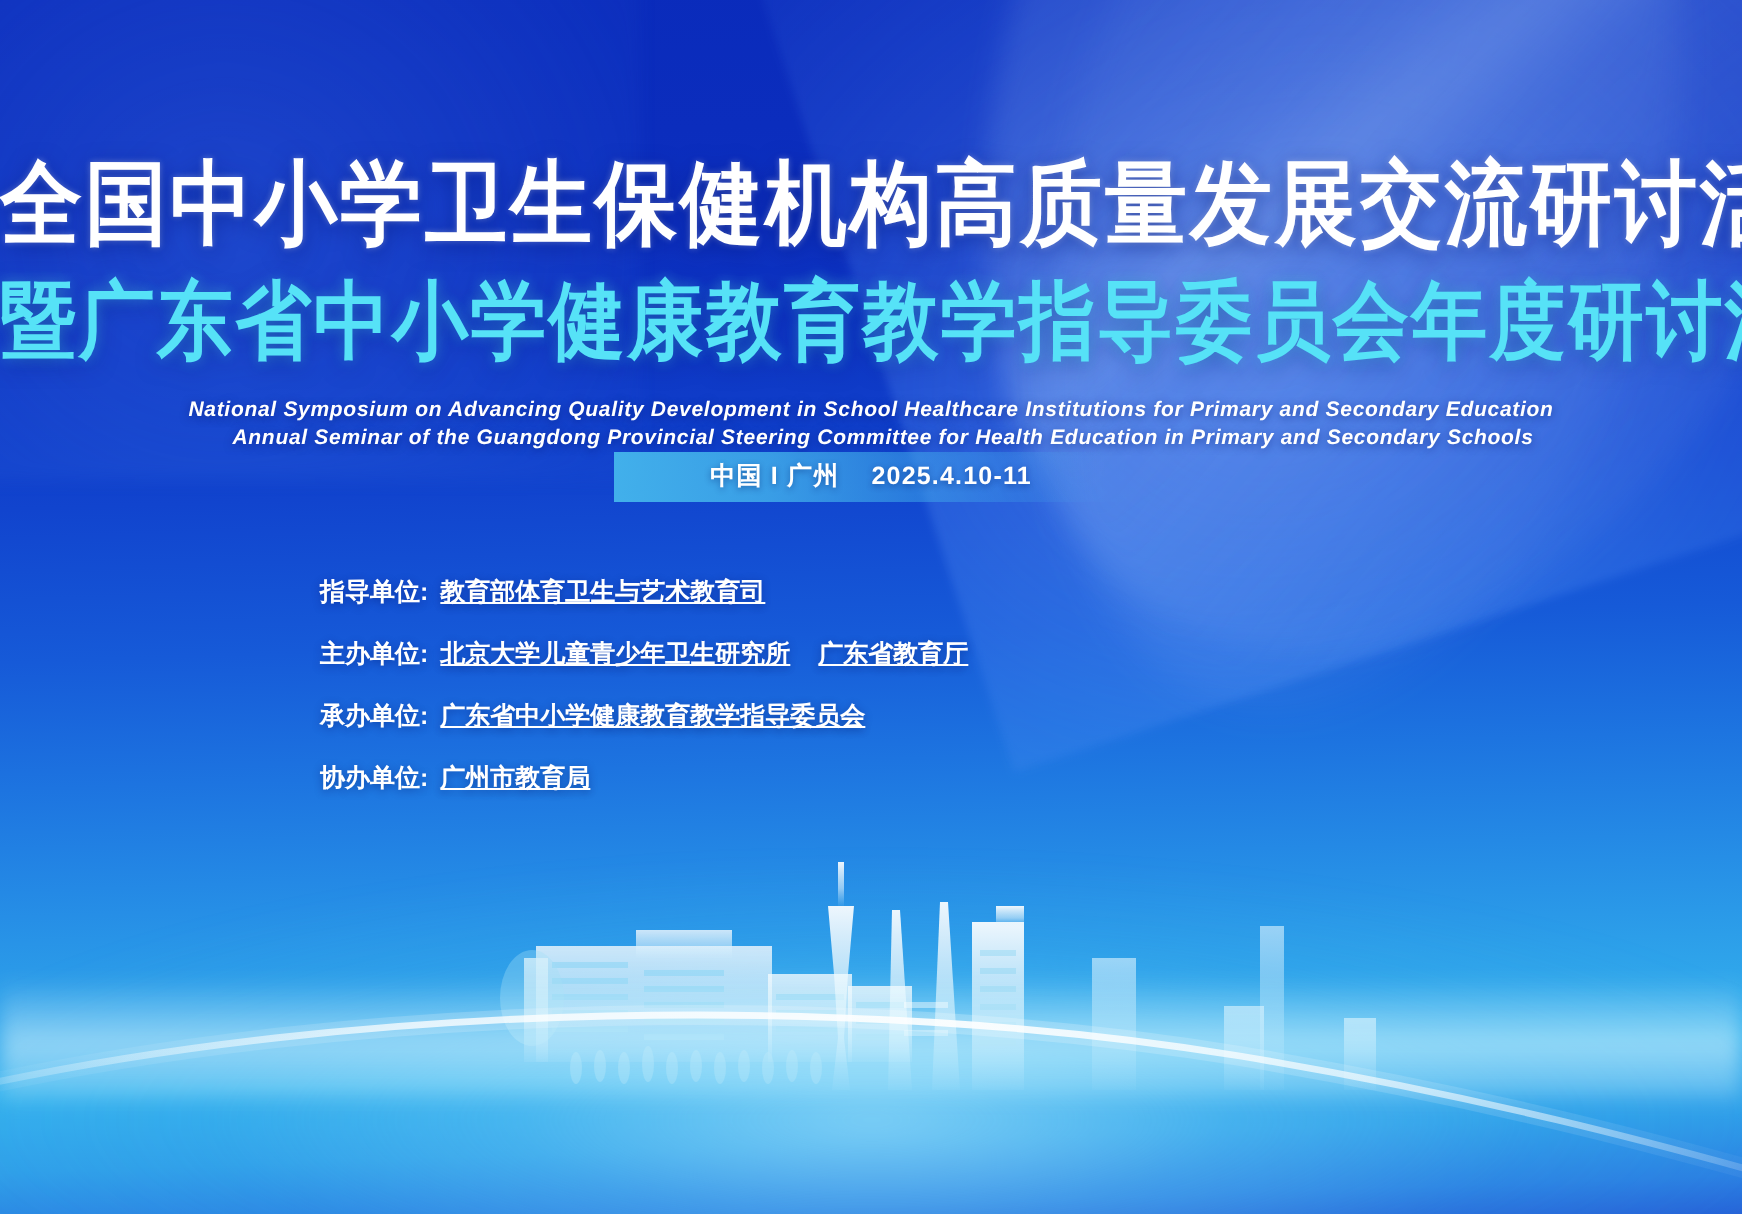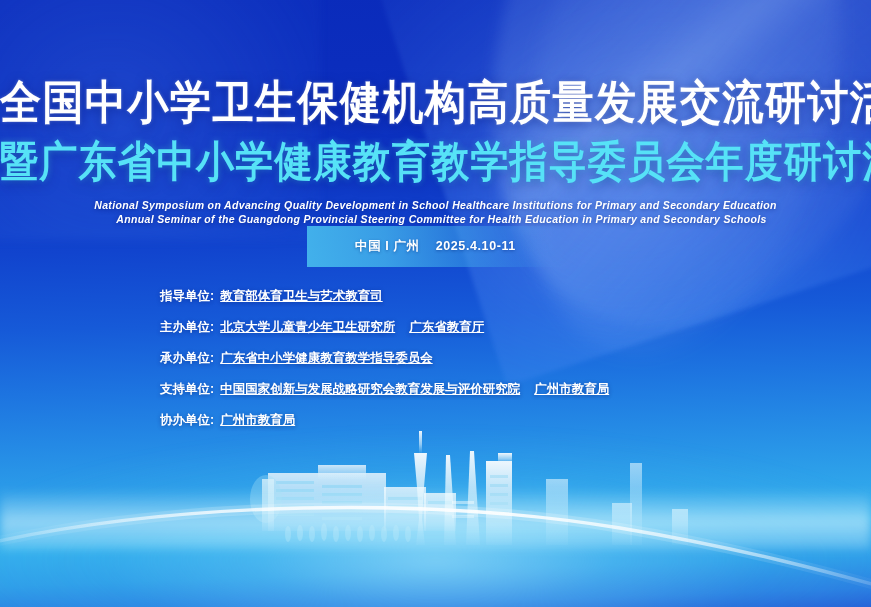--- a/index.html
+++ b/index.html
@@ -144,21 +144,21 @@
   .badge-row {
     position: absolute;
     left: 0; right: 0;
     top: 226px;
     display: flex;
     justify-content: center;
   }
   .badge {
     position: relative;
     width: 258px;
-    height: 41px;
+    height: 25px;
     display: flex;
     align-items: center;
     justify-content: center;
   }
   .badge::before {
     content: "";
     position: absolute;
     left: 0; top: 0;
     width: 100%; height: 100%;
     background: linear-gradient(90deg,
@@ -371,27 +371,20 @@
       </span>
     </div>
 
     <div class="org-row">
       <span class="org-label">承办单位:</span>
       <span class="org-vals">
         <span class="org-val">广东省中小学健康教育教学指导委员会</span>
       </span>
     </div>
 
-    <div class="org-row">
-      <span class="org-label">支持单位:</span>
-      <span class="org-vals">
-        <span class="org-val">中国国家创新与发展战略研究会教育发展与评价研究院</span>
-        <span class="org-val">广州市教育局</span>
-      </span>
-    </div>
 
     <div class="org-row">
       <span class="org-label">协办单位:</span>
       <span class="org-vals">
         <span class="org-val">广州市教育局</span>
       </span>
     </div>
 
   </div>
 

